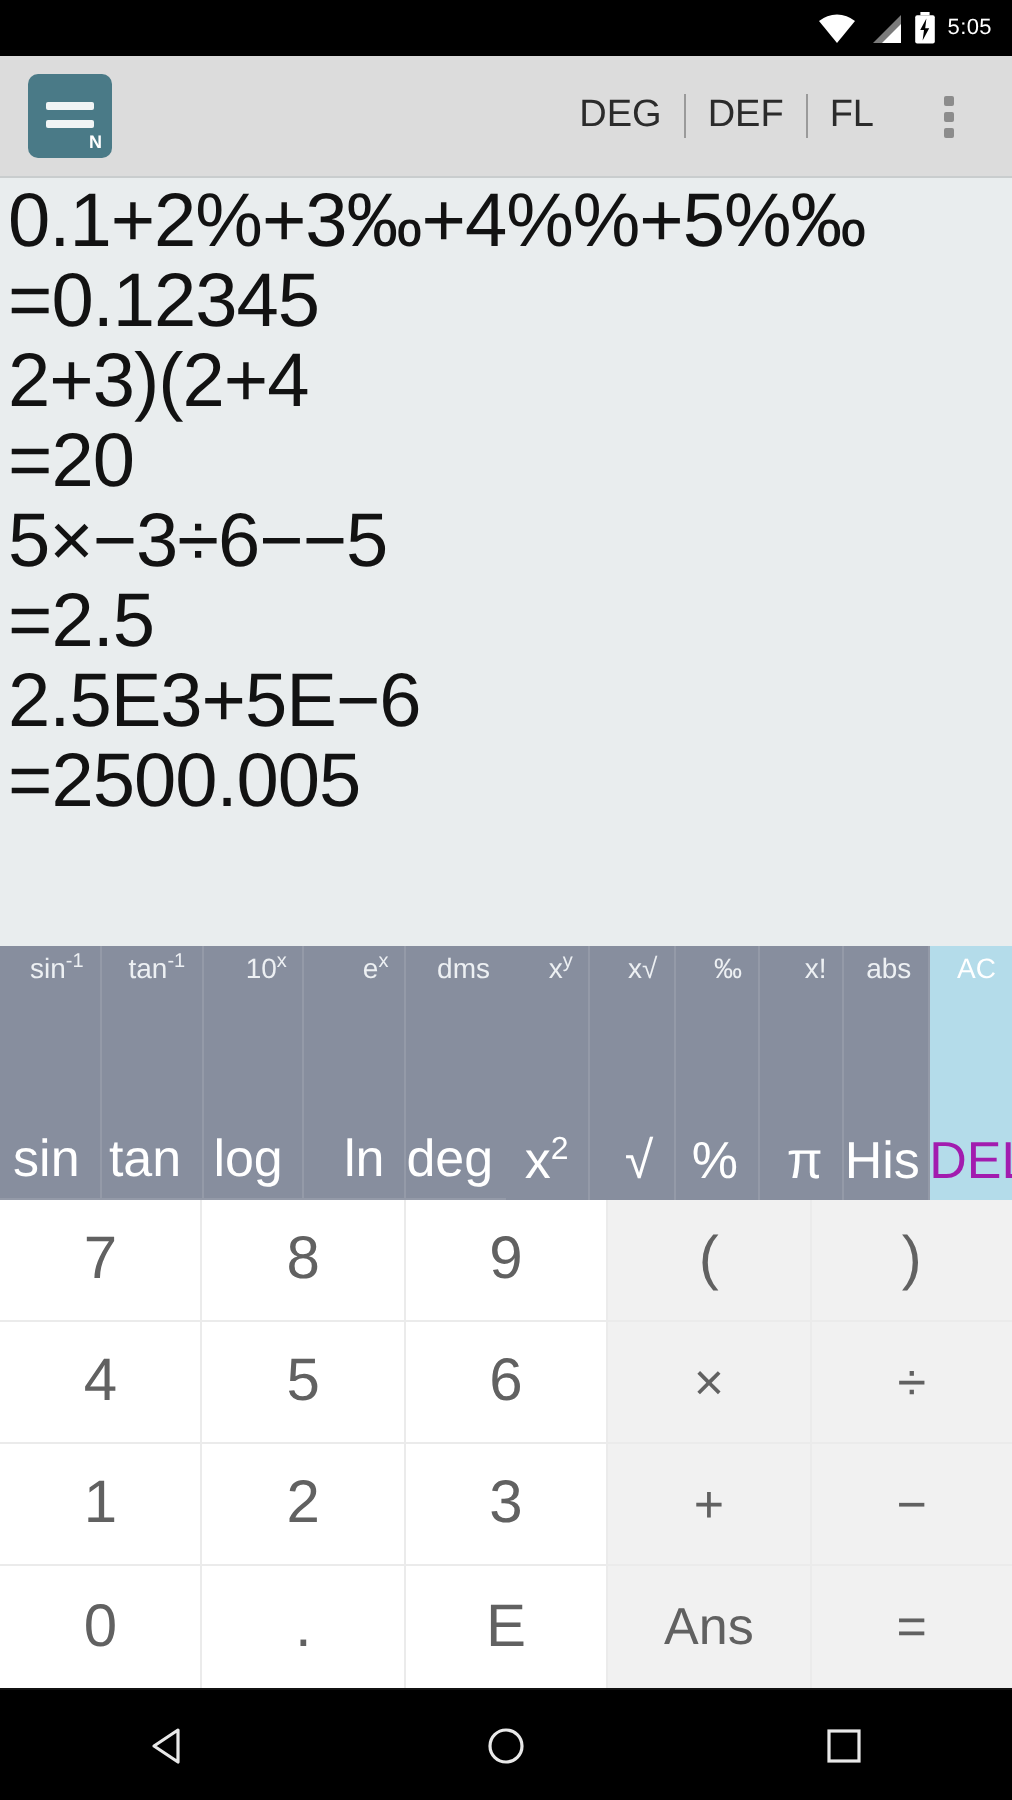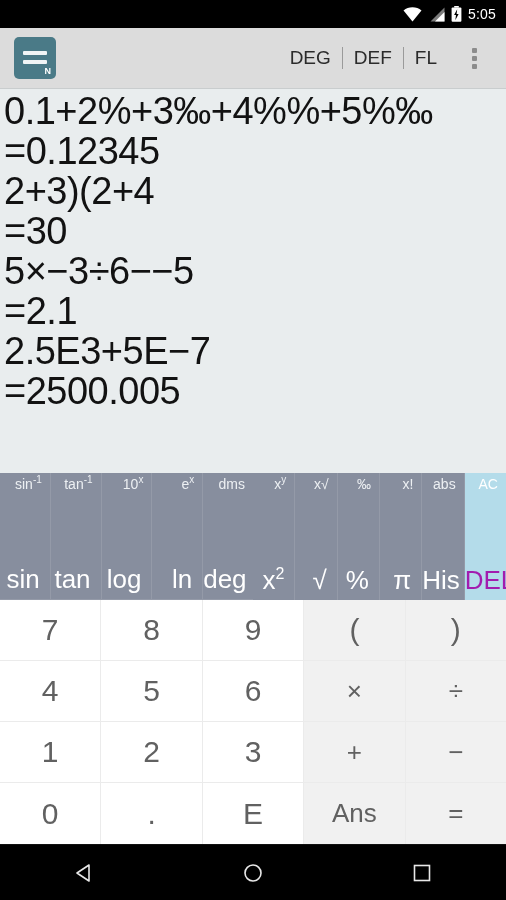--- a/index.html
+++ b/index.html
@@ -11,21 +11,21 @@
   }
   #app { width:506px; height:900px; display:flex; flex-direction:column; position:relative; }
 
   
   .statusbar {
     height:28px; background:#000000; flex:0 0 28px;
     display:flex; align-items:center; justify-content:flex-end;
     padding-right:10px; gap:6px;
   }
   .statusbar .clock {
-    color:#ffffff; font-size:14px; letter-spacing:.2px;
+    color:#ffffff; font-size:11px; letter-spacing:.2px;
     font-family:"Liberation Sans", sans-serif;
   }
   .sicon { display:block; }
 
   
   .appbar {
     flex:0 0 60px; height:60px; background:#dcdcdc;
     display:flex; align-items:center; position:relative;
   }
   .applogo {
@@ -157,24 +157,24 @@
       <i></i>
       <i></i>
       <i></i>
     </div>
   </div>
 
   <div class="display">
     <div class="dline">0.1+2%+3‰+4%%+5%‰</div>
     <div class="dline">=0.12345</div>
     <div class="dline">2+3)(2+4</div>
-    <div class="dline">=30</div>
+    <div class="dline">=20</div>
     <div class="dline">5×−3÷6−−5</div>
-    <div class="dline">=2.1</div>
-    <div class="dline">2.5E3+5E−7</div>
+    <div class="dline">=2.5</div>
+    <div class="dline">2.5E3+5E−6</div>
     <div class="dline">=2500.005</div>
   </div>
 
   <div class="funcpad">
     <div class="funcrow">
       <div class="fkey">
         <span class="sup"><span>sin</span><sup>-1</sup></span>
         <span class="main">sin</span>
       </div>
       <div class="fkey">

